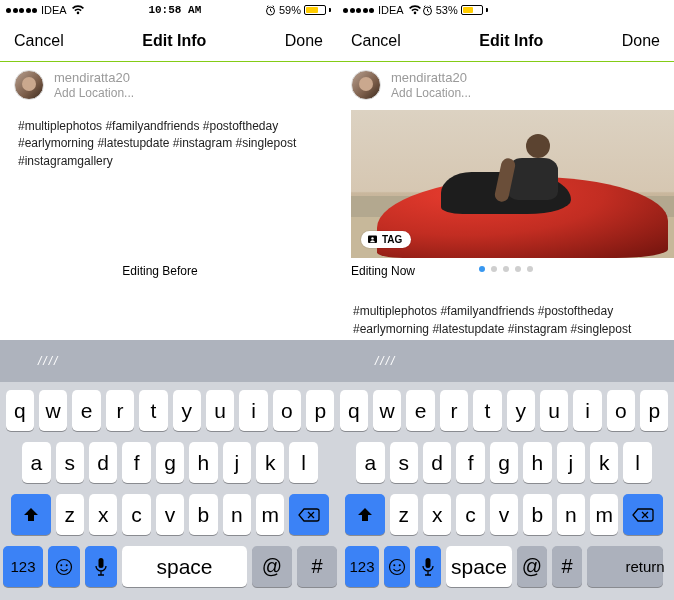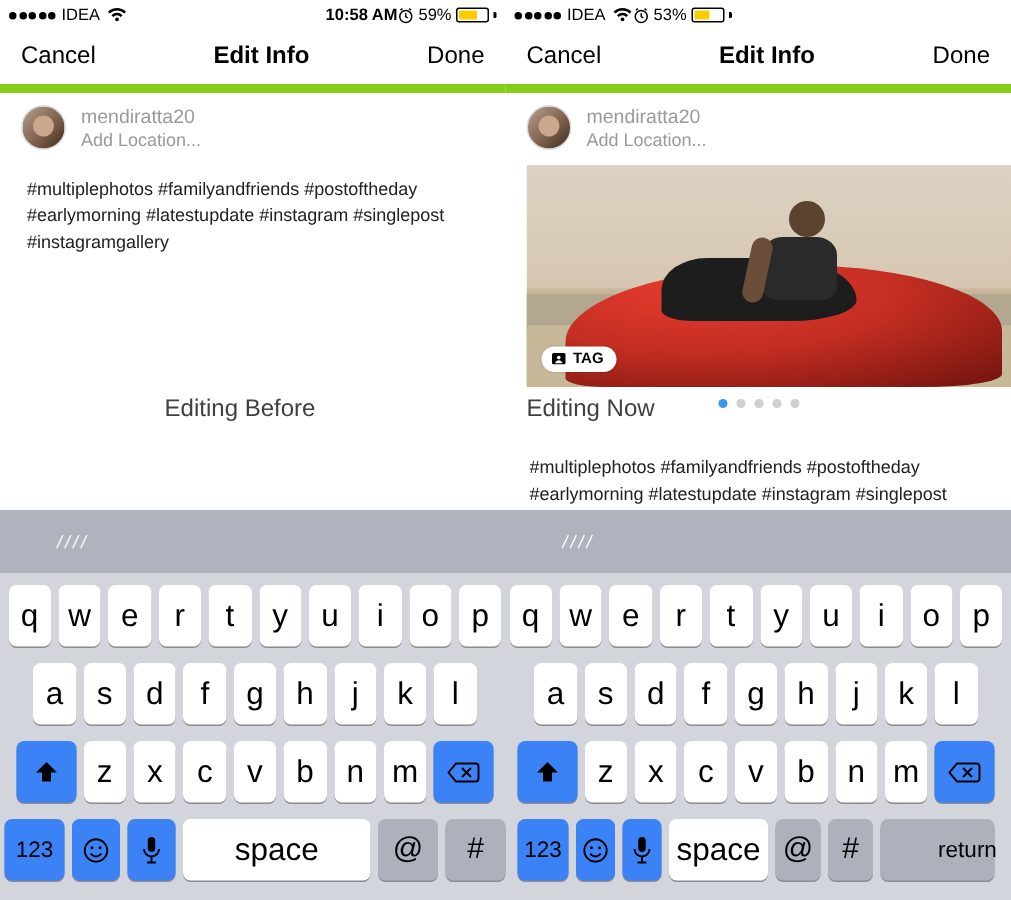--- a/index.html
+++ b/index.html
@@ -7,47 +7,47 @@
 
   .halves { display: flex; width: 100%; }
   .half { width: 337px; position: relative; }
 
   
   .statusbar { height: 20px; display: flex; align-items: center; font-size: 11px; padding: 0 6px; color: #000; }
   .sb-left { display: flex; align-items: center; gap: 4px; }
   .dots { display: flex; gap: 1.5px; }
   .dot { width: 5px; height: 5px; border-radius: 50%; background: #000; }
   .wifi svg { display: block; }
-  .sb-center { flex: 1; text-align: right; font-weight: 600; }
+  .sb-center { flex: 1; text-align: center; font-weight: 600; font-family: Liberation Mono, monospace; }
   .sb-right { display: flex; align-items: center; gap: 3px; }
   .batt-body { width: 22px; height: 10px; border: 1px solid #000; border-radius: 2px; position: relative; }
   .batt-fill { position: absolute; left: 1px; top: 1px; bottom: 1px; background: #ffcc00; border-radius: 1px; }
   .batt-cap { width: 2px; height: 4px; background: #000; border-radius: 0 1px 1px 0; }
   .clock svg { display:block; }
 
   
-  .navbar { height: 42px; display: flex; align-items: center; justify-content: space-between; padding: 0 14px; border-bottom: 6px solid #84cc16; }
+  .navbar { height: 42px; display: flex; align-items: center; justify-content: space-between; padding: 0 14px; border-bottom: 1px solid #84cc16; }
   .nav-side { font-size: 16px; color: #000; font-weight: 400; }
   .nav-title { font-size: 16px; font-weight: 600; color: #000; }
 
   
   .userrow { display: flex; align-items: center; gap: 10px; padding: 8px 14px 10px; }
   .avatar { width: 30px; height: 30px; border-radius: 50%; background: linear-gradient(135deg,#b8a090 0%, #7a5c48 60%, #3b2a1e 100%); flex:none; border:1px solid #ddd; position:relative; overflow:hidden; }
   .avatar::after{ content:""; position:absolute; left:50%; top:45%; width:14px; height:14px; border-radius:50%; background:#caa88e; transform:translate(-50%,-50%);}
   .userinfo { display: flex; flex-direction: column; line-height: 1.2; }
   .uname { font-size: 13px; color: #9a9a9a; }
   .addloc { font-size: 12px; color: #9a9a9a; }
 
   
   .caption { padding: 8px 18px 0; font-size: 12px; line-height: 1.45; color: #222; word-wrap: break-word; }
   .caption span + span::before { content: " "; }
   .cursor { display:inline-block; width:1px; height:12px; background:#1979d6; vertical-align:-1px; margin-left:-1px;}
 
   
-  .redlabel { color: #404040; font-size: 16px; position: absolute; left: 0; right:0; }
+  .redlabel { color: #000000; font-size: 12px; position: absolute; left: 0; right:0; }
   .redlabel.l1 { top: 264px; text-align:center; width:260px; left:30px;}
   .redlabel.l2 { top: 264px; left:14px; }
 
   
   .photo-wrap { position: relative; margin: 0 0 0 0; }
   .photo { position:relative; width: 323px; height: 148px; margin-left:14px; overflow:hidden; }
   .sky { position:absolute; inset:0; background: linear-gradient(#dcd2c2 0%, #d6c7b2 55%, #c9b79d 56%, #b7a589 100%);}
   .sea { position:absolute; left:0; right:0; top:58%; height:20%; background:#b3a88f;}
   .sand { position:absolute; left:0; right:0; bottom:0; height:28%; background:#c7b89a;}
   .jetski { position:absolute; bottom:0; left:8%; right:2%; height:55%; background: radial-gradient(120% 130% at 30% 20%, #e63b2e 0%, #c22d22 40%, #7c1710 78%, #4a0d09 100%); border-radius: 60% 52% 20% 10% / 70% 60% 12% 8%; }

